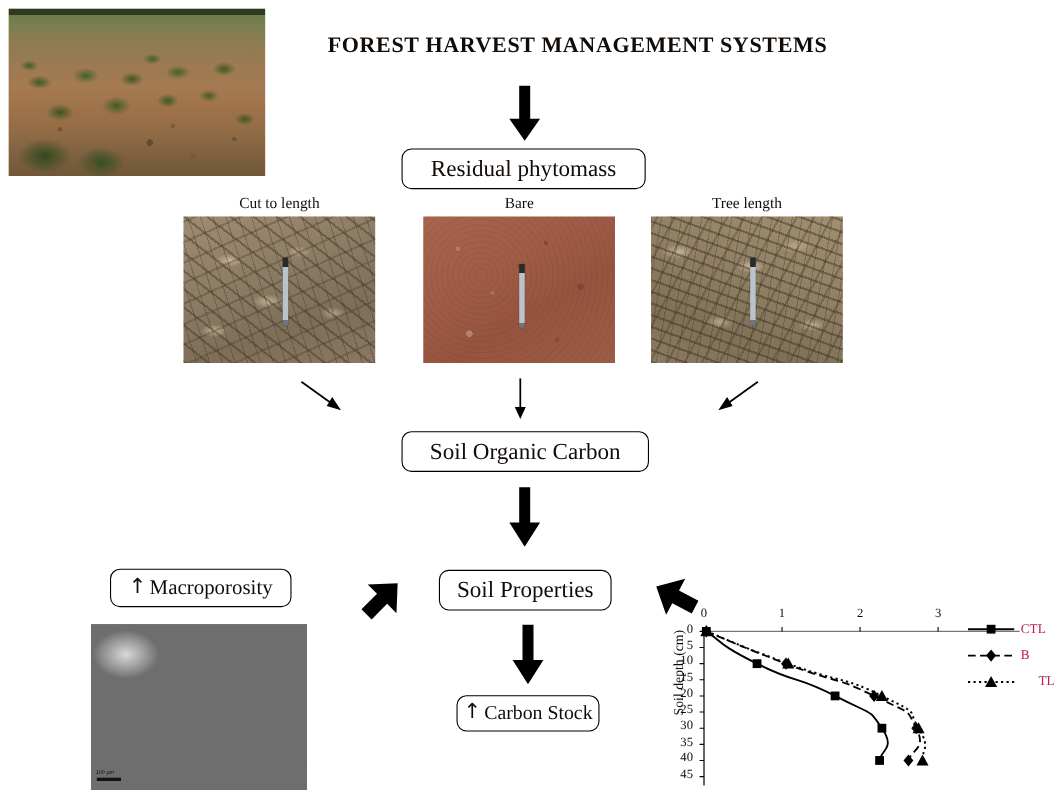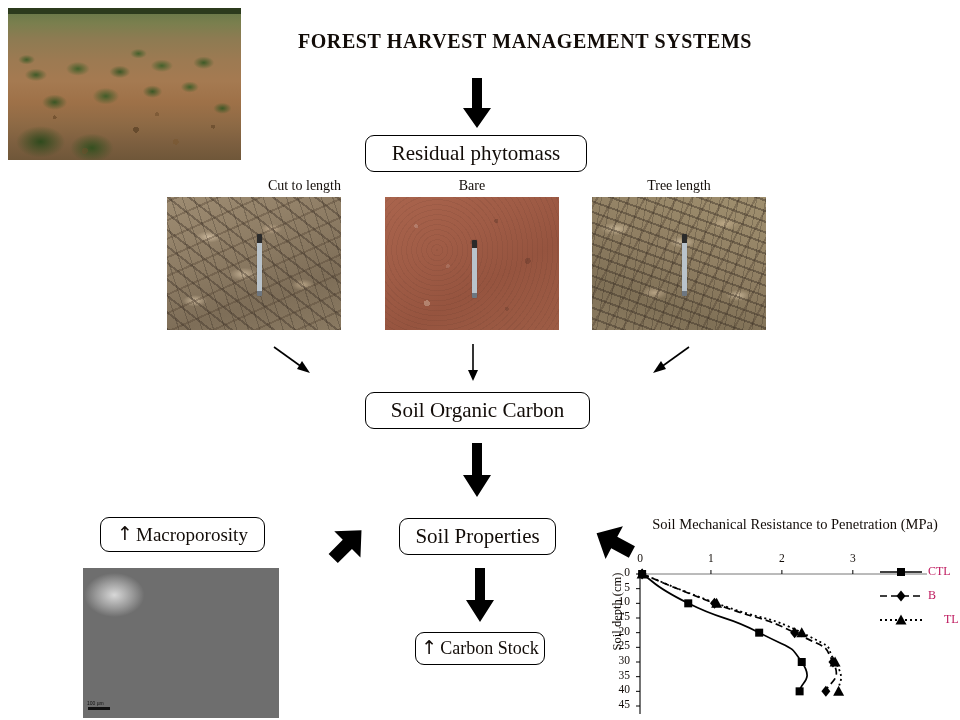--- a/index.html
+++ b/index.html
@@ -182,21 +182,21 @@
     font-size: 5px; color: #111;
   }
 
   
   .photo-caption {
     font-family: "Liberation Serif", serif;
     font-size: 14px;
     text-align: center;
     color: #120c08;
   }
-  #cap-ctl  { left: 167px; top: 178px; width: 174px; text-align: right; }
+  #cap-ctl  { left: 167px; top: 178px; width: 174px; }
   #cap-bare { left: 385px; top: 178px; width: 174px; }
   #cap-tl   { left: 592px; top: 178px; width: 174px; text-align: center; }
 
   
   .arrow-svg { position: absolute; overflow: visible; }
 
   
   #chart { left: 592px; top: 516px; width: 368px; height: 204px; }
   #chart-title {
     position: absolute; left: 38px; top: 0px; width: 330px;
@@ -312,21 +312,20 @@
   <g transform="rotate(118 25 22)">
     <polygon points="18,2 31,2 31,22 43,22 24.5,42 6,22 18,22" fill="#000"></polygon>
   </g>
 </svg>
 
 <svg class="arrow-svg" style="left:465px; top:568px;" width="30" height="56" viewBox="0 0 30 56">
   <polygon points="10,0 20,0 20,32 29,32 15,54 1,32 10,32" fill="#000"></polygon>
 </svg>
 
 <div class="abs" id="chart">
-  <div id="chart-title">Soil Mechanical Resistance to Penetration (MPa)</div>
   <div id="chart-ylabel">Soil depth (cm)</div>
   <div id="chart-ticks-x">
       <div class="chart-tick xtick" style="left: 40px; top: 36px;">0</div>
       <div class="chart-tick xtick" style="left: 110.938px; top: 36px;">1</div>
       <div class="chart-tick xtick" style="left: 181.875px; top: 36px;">2</div>
       <div class="chart-tick xtick" style="left: 252.812px; top: 36px;">3</div>
     </div>
   <div id="chart-ticks-y">
       <div class="chart-tick ytick" style="left: 22px; top: 50px;">0</div>
       <div class="chart-tick ytick" style="left: 22px; top: 64.6667px;">5</div>

